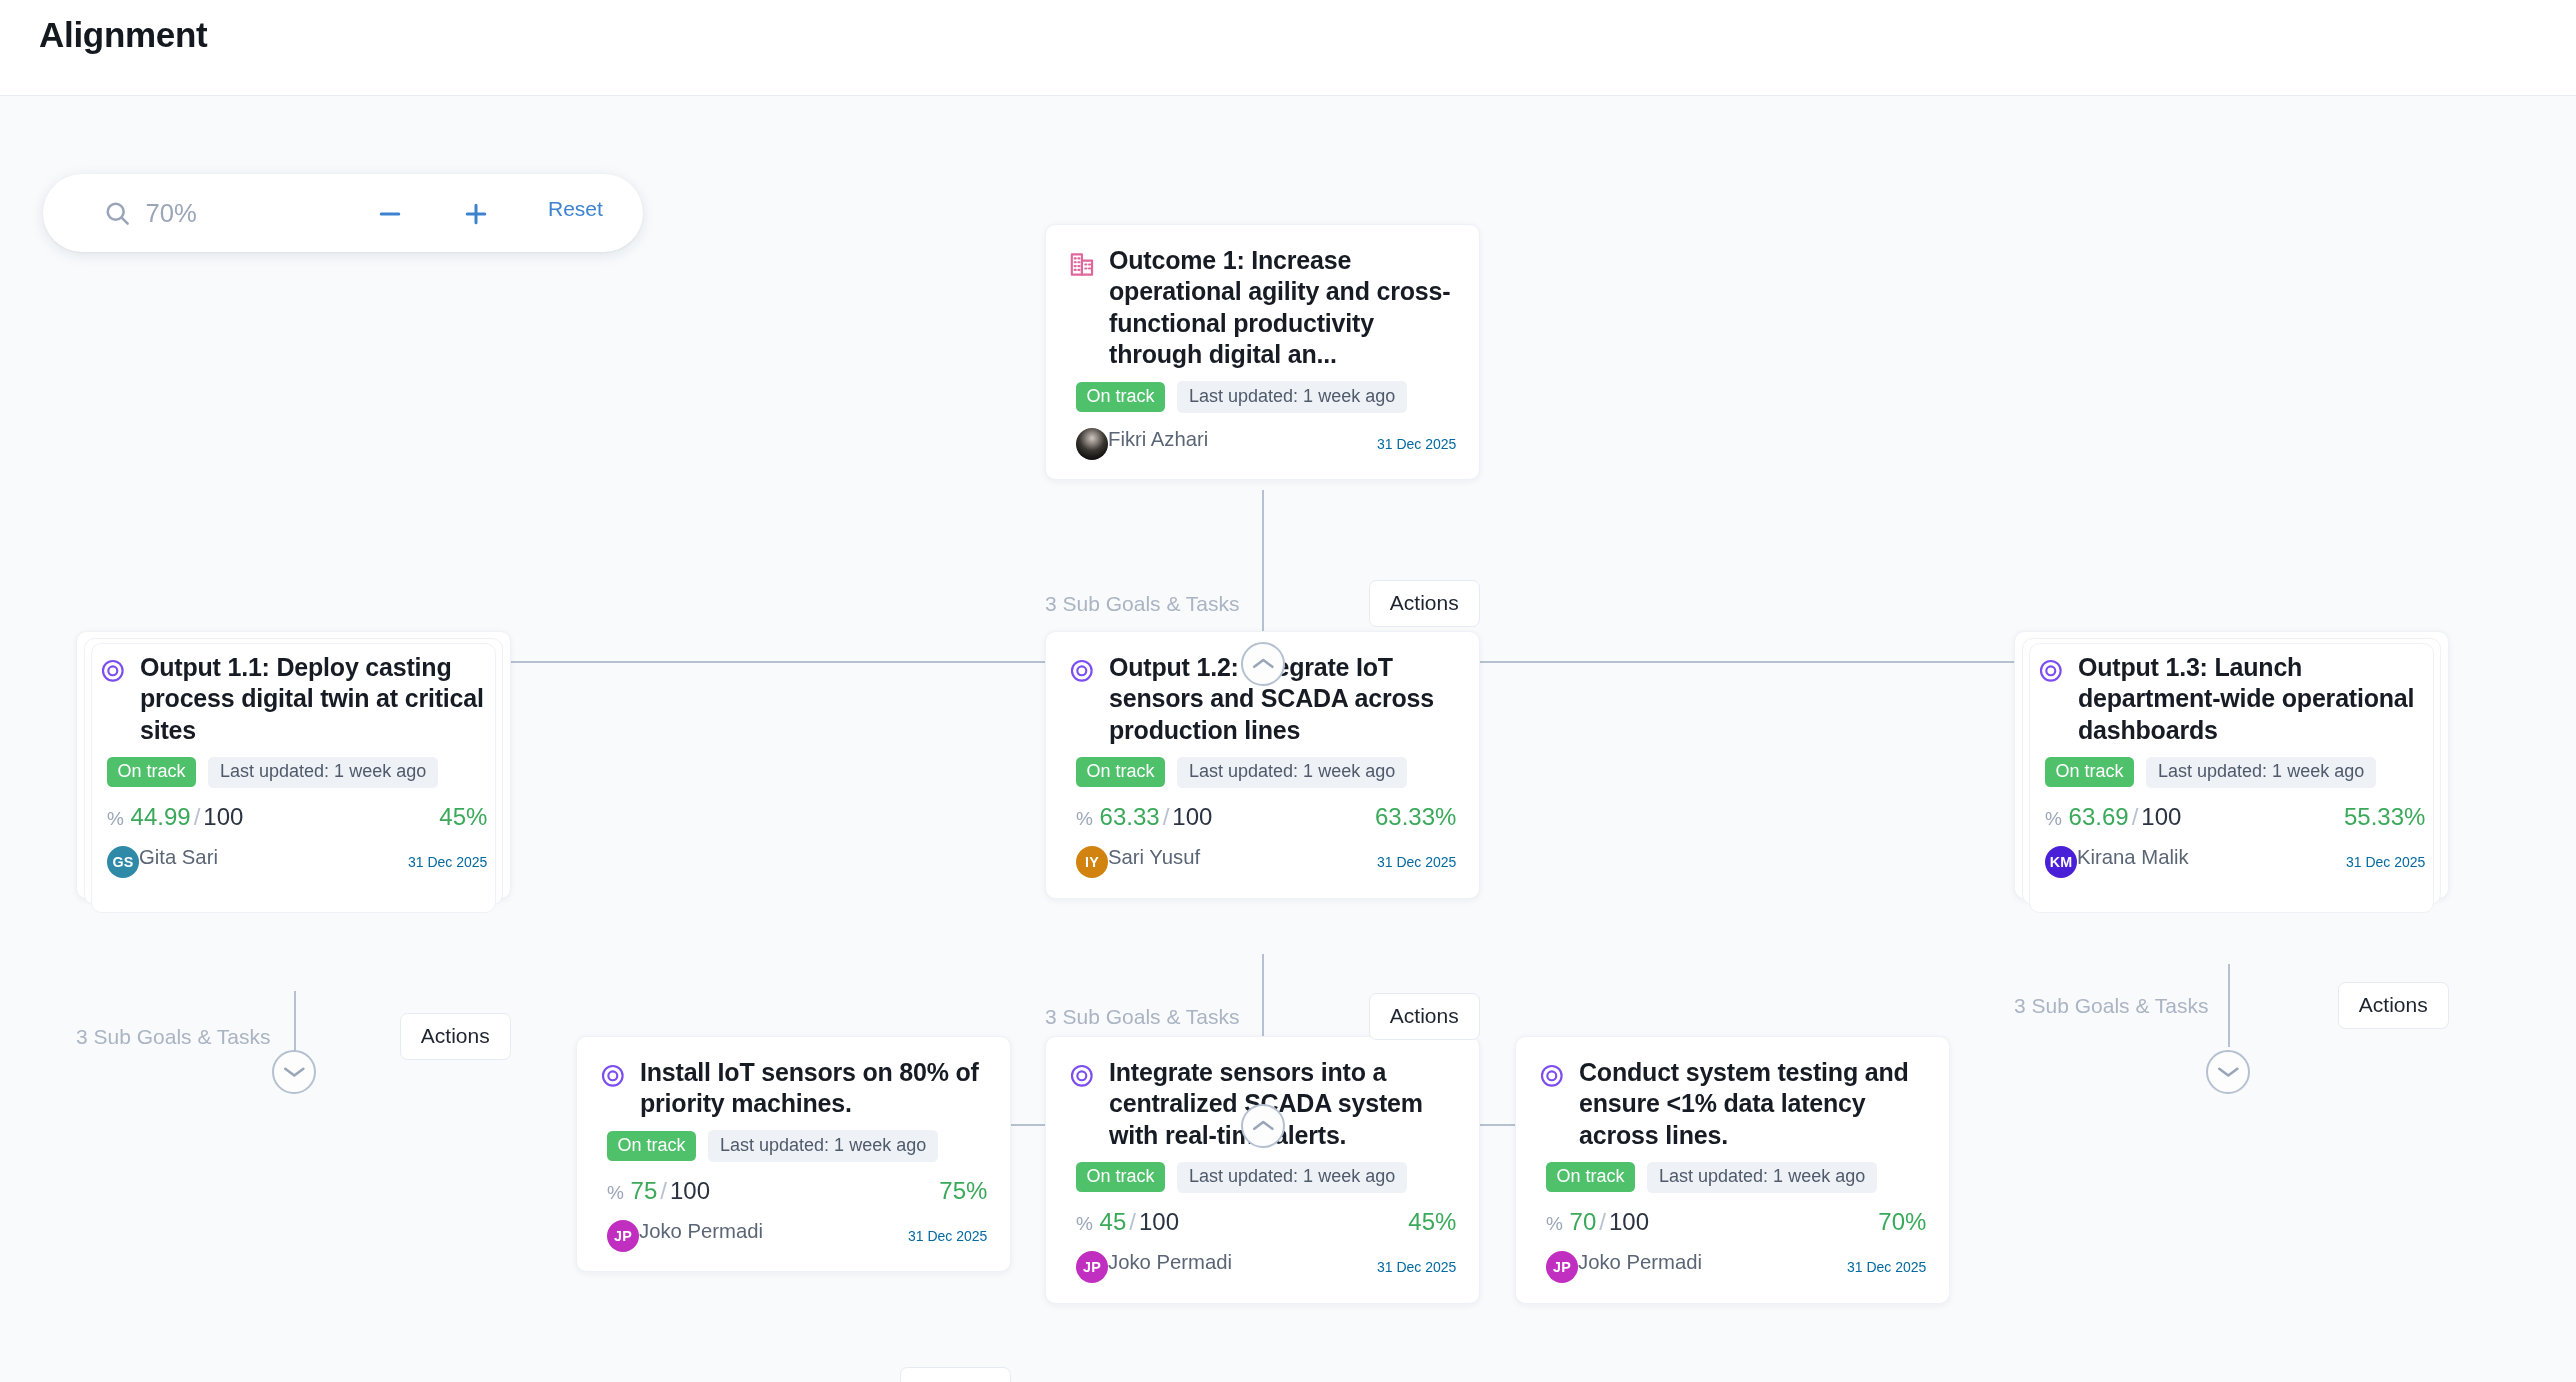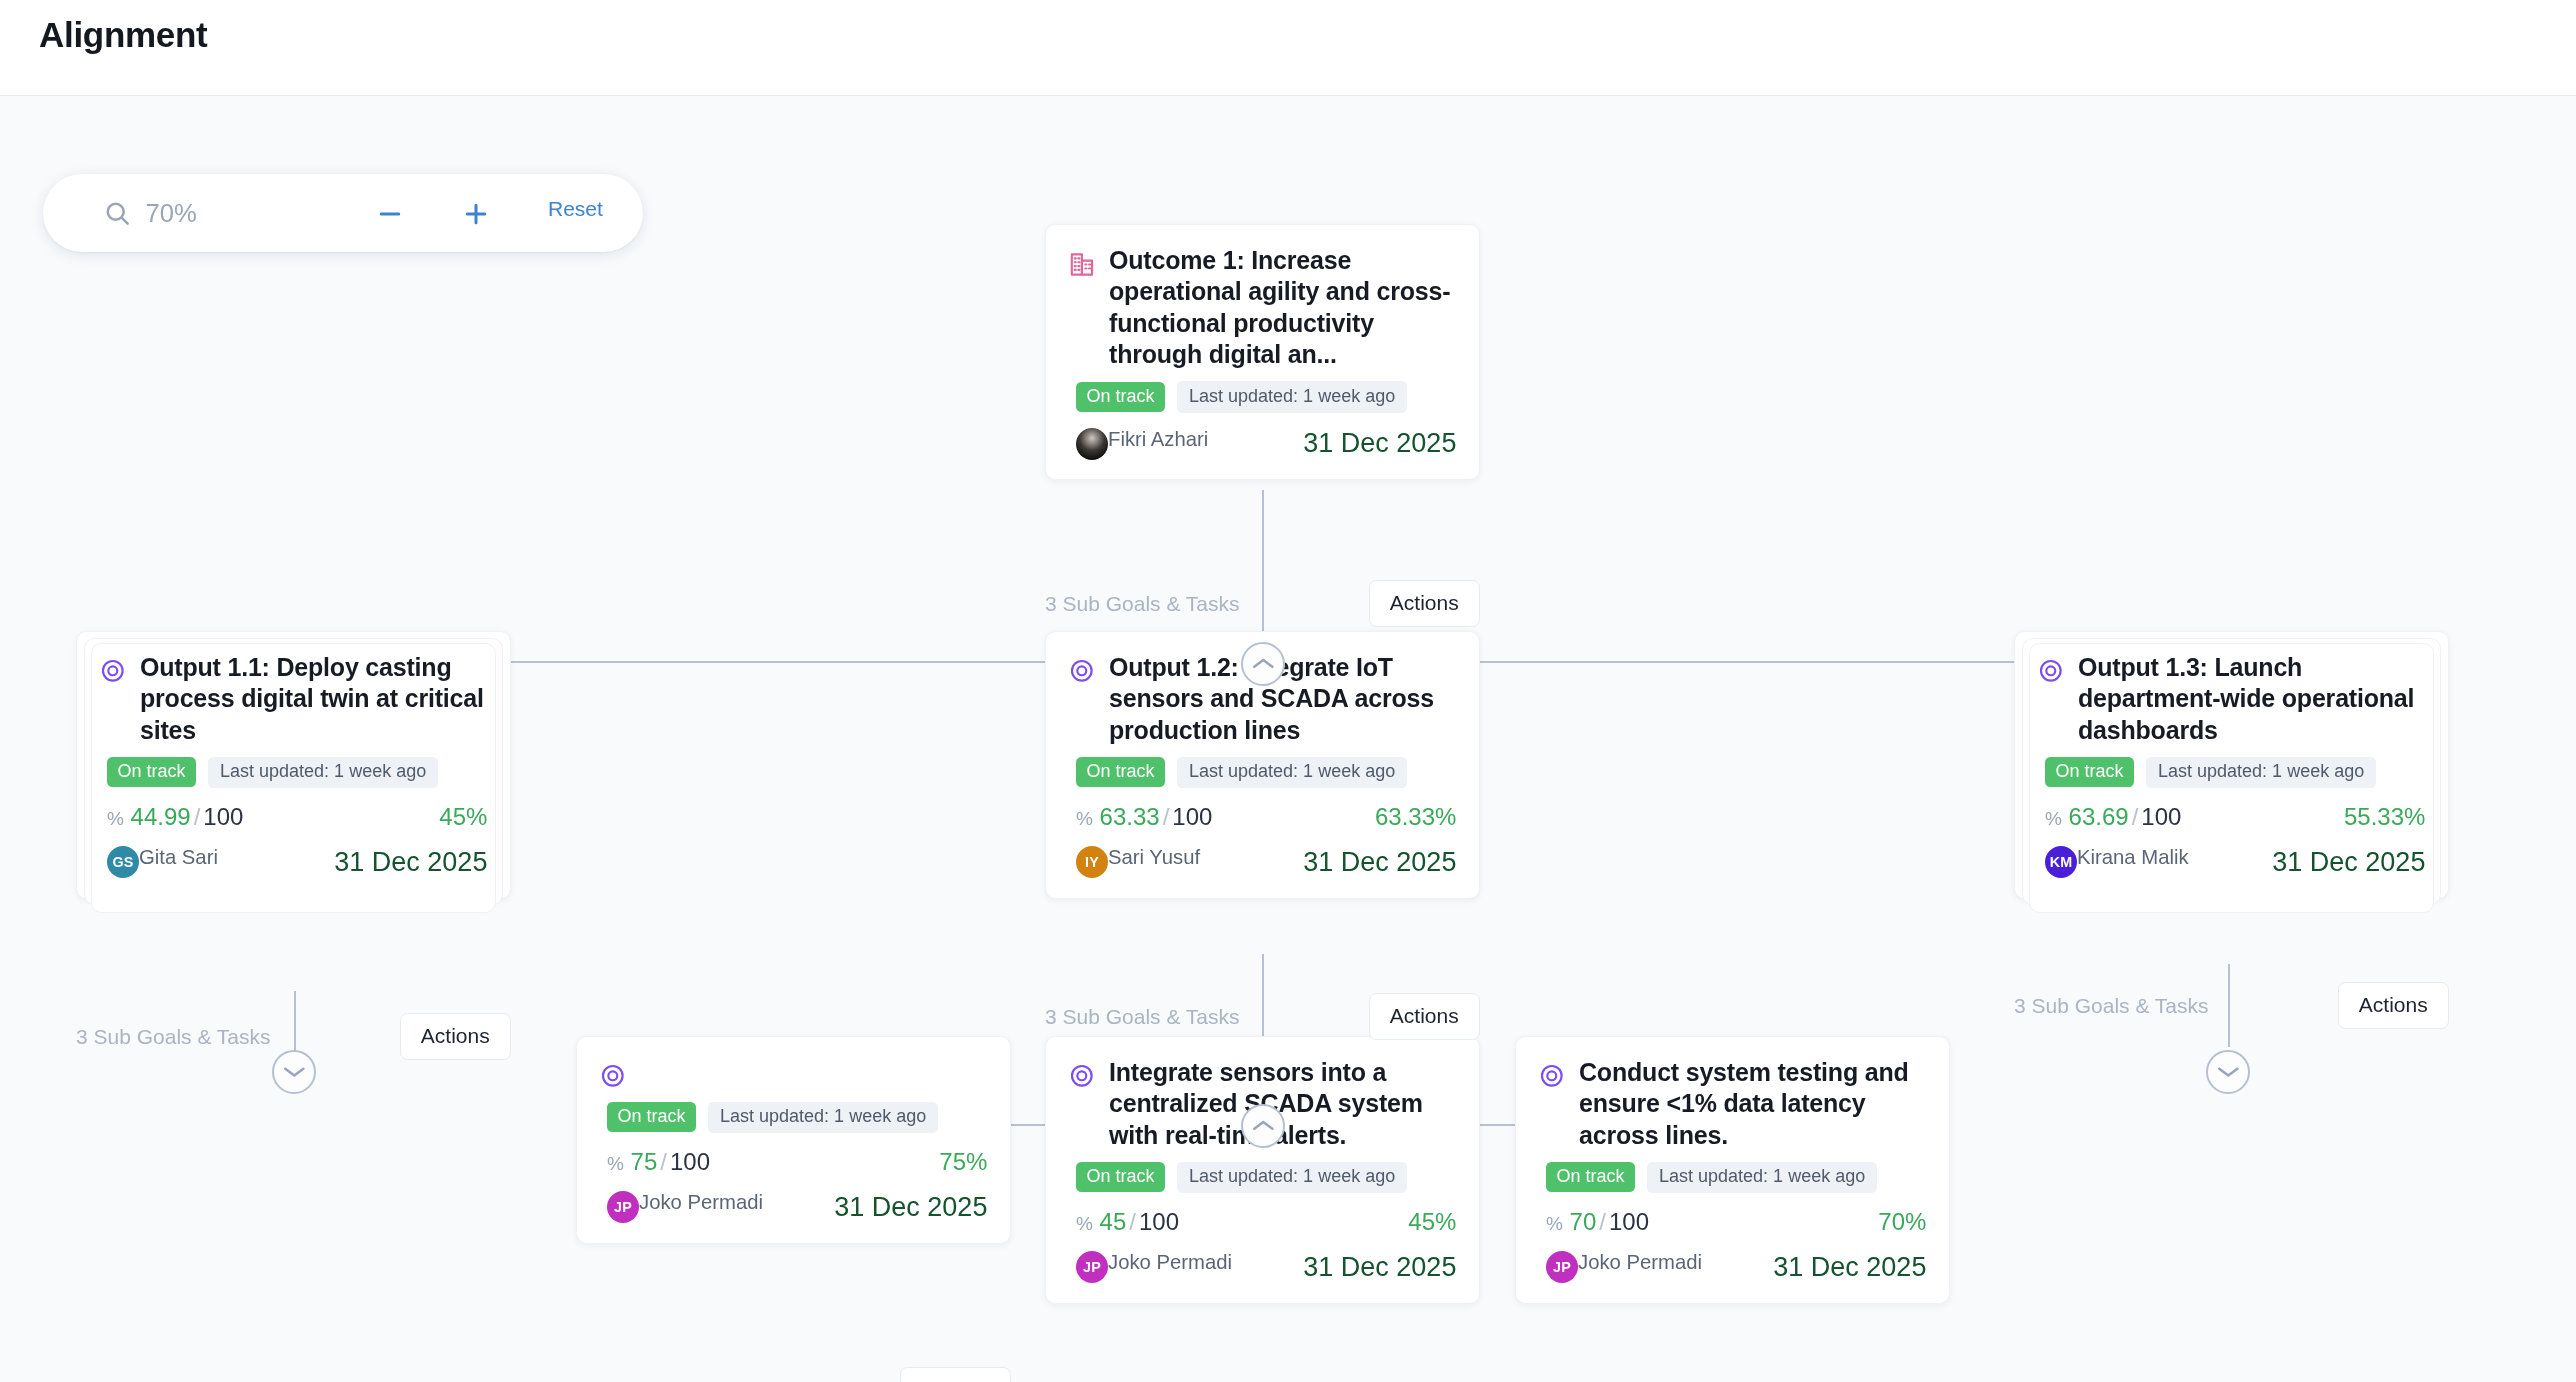--- a/index.html
+++ b/index.html
@@ -198,21 +198,21 @@
     font-size: 14.3px;
     font-weight: 600;
     letter-spacing: 0.2px;
     overflow: hidden;
     flex: 0 0 auto;
   }
   .avatar-photo {
     background: radial-gradient(circle at 50% 32%, #cfc7bf 0%, #8a837d 22%, #3a3632 46%, #141312 75%);
   }
   .owner-name { font-size: 20.3px; color: #5a6575; }
-  .due-date { font-size: 27px; color: #14532d; }
+  .due-date { font-size: 14px; color: #0369a1; }
 
   
   .sub-row {
     position: absolute;
     display: flex;
     align-items: center;
     justify-content: space-between;
     z-index: 5;
   }
   .sub-count {
@@ -415,20 +415,21 @@
   </div>
 
   <div class="goal-card" style="left:576px; top:938px; width:435px;">
     <div class="card-head">
       <span class="card-icon">
         <svg width="25.6" height="25.6" viewBox="0 0 24 24" fill="none" stroke="#7c4df0" stroke-width="2">
           <circle cx="12" cy="12" r="9.2"></circle>
           <circle cx="12" cy="12" r="4.2"></circle>
         </svg>
       </span>
+      <div class="card-title">Install IoT sensors on 80% of priority machines.</div>
     </div>
     <div class="card-meta">
       <span class="status-badge">On track</span>
       <span class="updated-pill">Last updated: 1 week ago</span>
     </div>
     <div class="card-progress">
       <div class="prog-left">
         <span class="pct-sign">%</span>
         <span>75</span><span class="slash">/</span><span class="target">100</span>
       </div>

